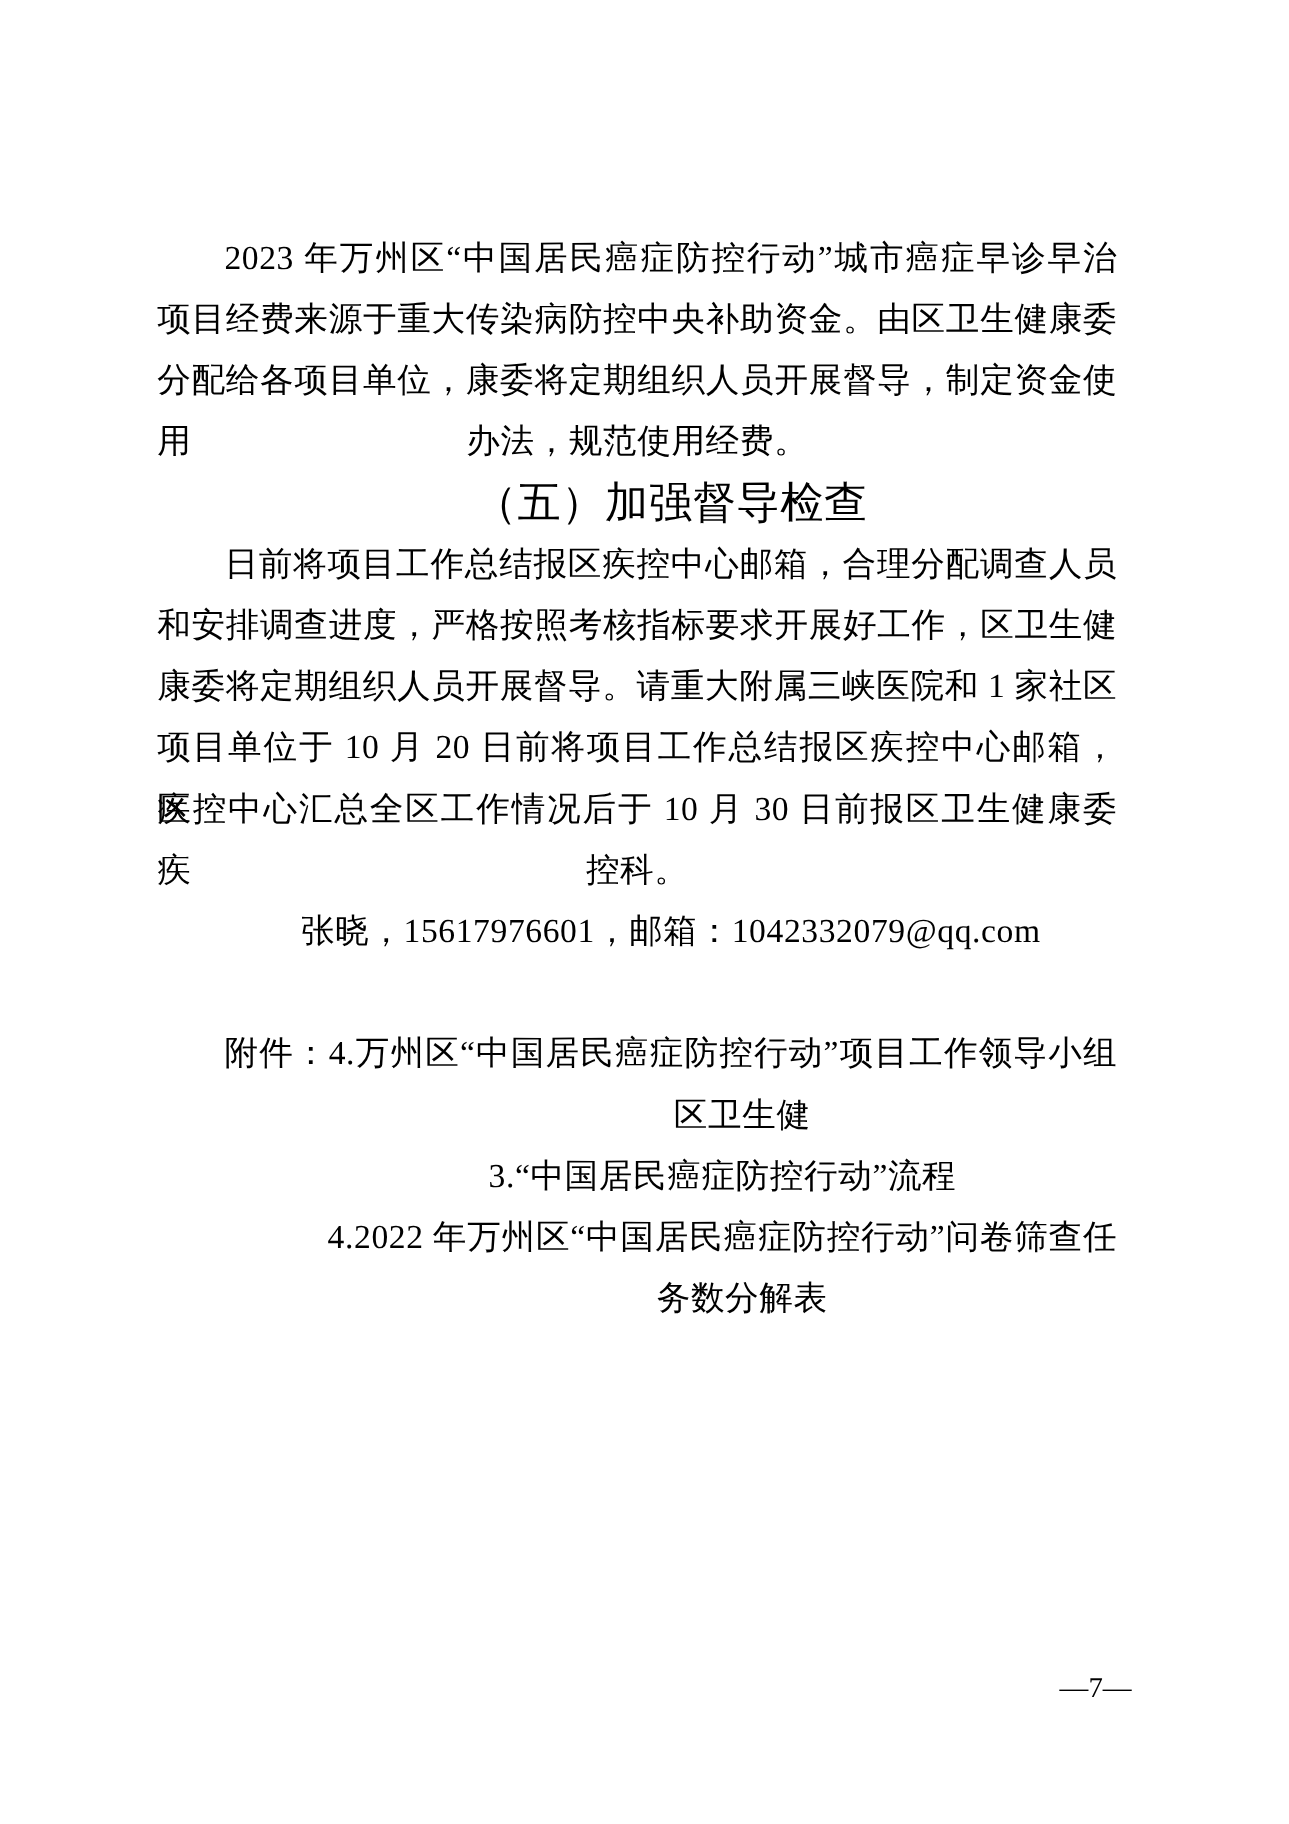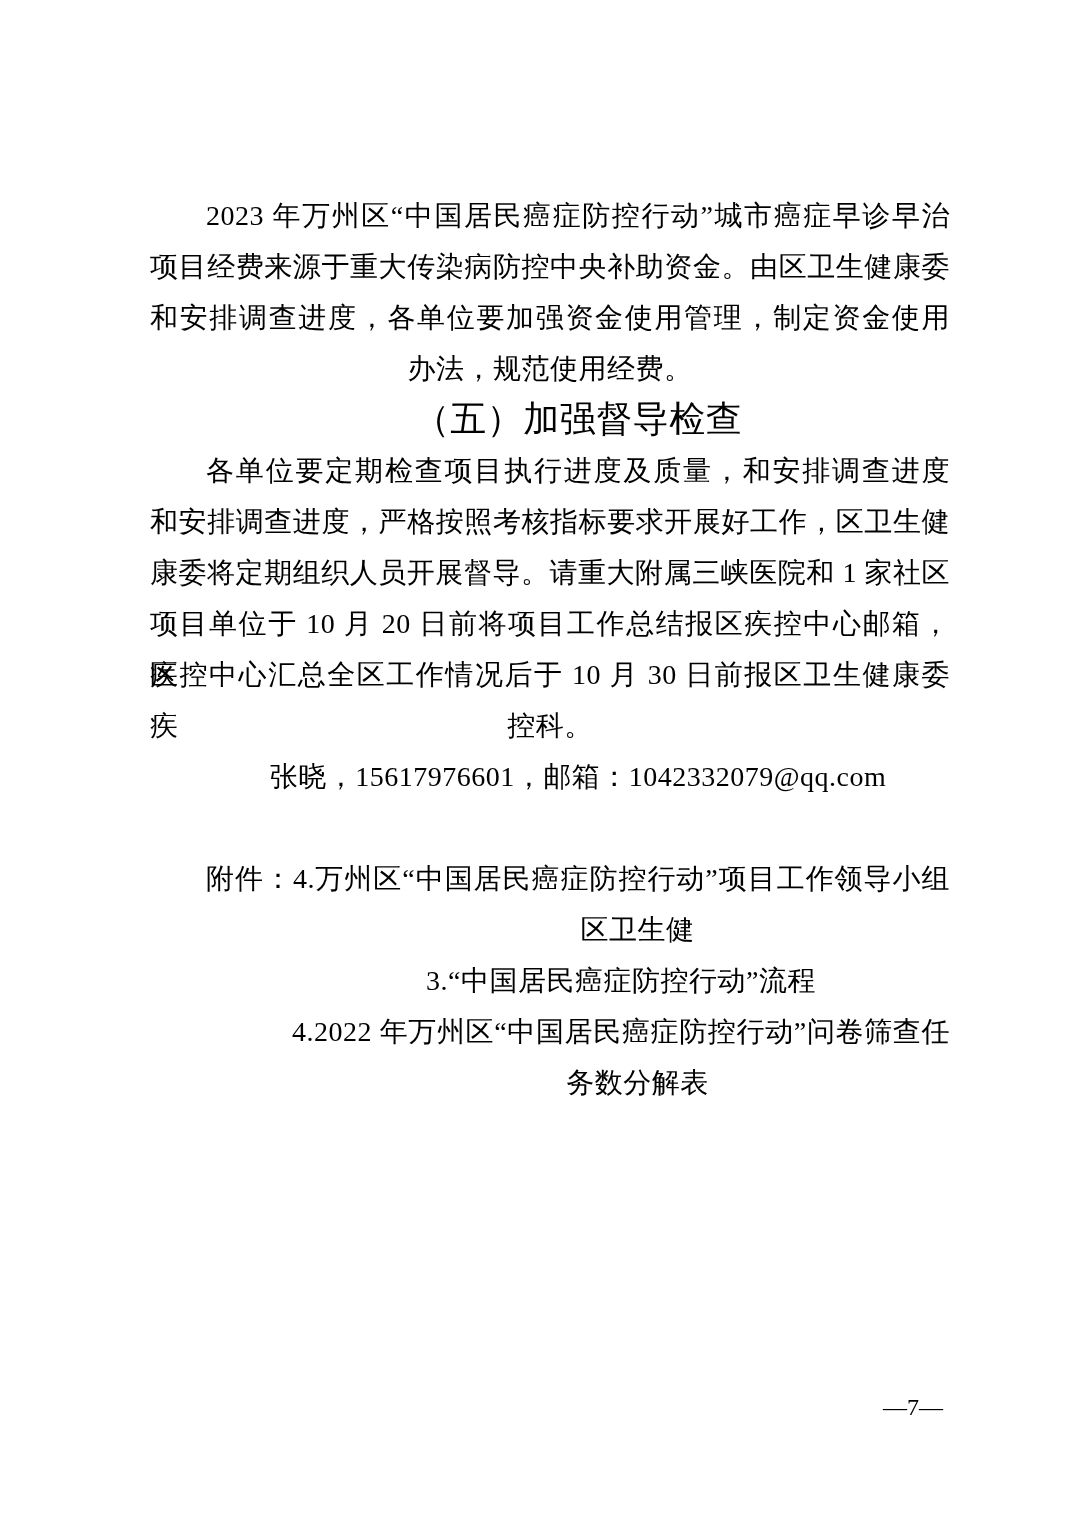--- a/index.html
+++ b/index.html
@@ -12,21 +12,21 @@
     width: 1074px;
     height: 1520px;
     margin: 0 auto;
     background: #ffffff;
     color: #000000;
     font-family: "Liberation Serif", "DejaVu Serif", serif;
     overflow: hidden;
   }
   .text-block {
     position: absolute;
-    left: 150px;
+    left: 131px;
     top: 190px;
     width: 800px;
   }
   .ln {
     margin: 0;
     padding: 0;
     height: 51px;
     line-height: 51px;
     font-size: 28px;
     letter-spacing: 0.5px;
@@ -70,26 +70,26 @@
 </style>
 </head>
 <body>
 
 <div class="page">
 
   <main class="text-block">
 
     <p class="ln ind fill">2023 年万州区“中国居民癌症防控行动”城市癌症早诊早治</p>
     <p class="ln fill">项目经费来源于重大传染病防控中央补助资金。由区卫生健康委</p>
-    <p class="ln fill">和安排调查进度，各单位要加强资金使用管理，制定资金使用</p>
+    <p class="ln fill">分配给各项目单位，康委将定期组织人员开展督导，制定资金使用</p>
     <p class="ln">办法，规范使用经费。</p>
 
     <p class="ln ind heading">（五）加强督导检查</p>
 
-    <p class="ln ind fill">各单位要定期检查项目执行进度及质量，和安排调查进度</p>
+    <p class="ln ind fill">日前将项目工作总结报区疾控中心邮箱，合理分配调查人员</p>
     <p class="ln fill">和安排调查进度，严格按照考核指标要求开展好工作，区卫生健</p>
     <p class="ln fill">康委将定期组织人员开展督导。请重大附属三峡医院和 1 家社区</p>
     <p class="ln fill">项目单位于 10 月 20 日前将项目工作总结报区疾控中心邮箱，区</p>
     <p class="ln fill">疾控中心汇总全区工作情况后于 10 月 30 日前报区卫生健康委疾</p>
     <p class="ln">控科。</p>
 
     <p class="ln ind">张晓，15617976601，邮箱：1042332079@qq.com</p>
 
     <div class="spacer"></div>
 

